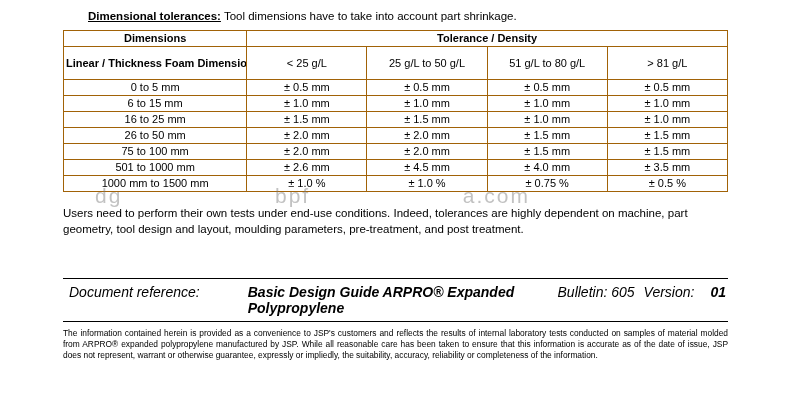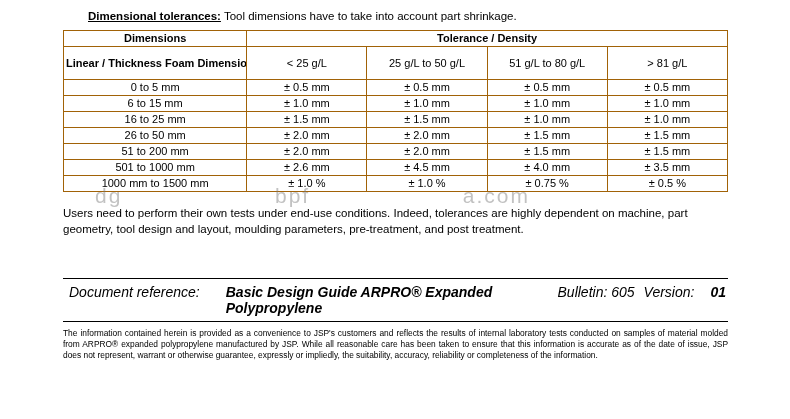--- a/index.html
+++ b/index.html
@@ -60,21 +60,21 @@
     border-top: 1px solid #000;
     border-bottom: 1px solid #000;
     box-sizing: border-box;
     padding: 5px 2px 5px 6px;
     display: flex;
     align-items: baseline;
     font-size: 14px;
     font-style: italic;
   }
   .ref-label { flex: 0 0 auto; }
-  .ref-title { font-weight: bold; margin-left: 26px; flex: 1 1 auto; }
+  .ref-title { font-weight: bold; margin-left: 48px; flex: 1 1 auto; }
   .ref-bulletin { flex: 0 0 auto; margin-right: 9px; }
   .ref-version-label { flex: 0 0 auto; margin-right: 16px; }
   .ref-version-value { font-weight: bold; font-style: italic; flex: 0 0 auto; }
   .disclaimer {
     margin-top: 6px;
     width: 665px;
     font-size: 8.4px;
     line-height: 1.3;
     text-align: justify;
   }
@@ -143,21 +143,21 @@
           <td>± 1.0 mm</td>
         </tr>
         <tr>
           <td>26 to 50 mm</td>
           <td>± 2.0 mm</td>
           <td>± 2.0 mm</td>
           <td>± 1.5 mm</td>
           <td>± 1.5 mm</td>
         </tr>
         <tr>
-          <td>51 to 200 mm</td>
+          <td>75 to 100 mm</td>
           <td>± 2.0 mm</td>
           <td>± 2.0 mm</td>
           <td>± 1.5 mm</td>
           <td>± 1.5 mm</td>
         </tr>
         <tr>
           <td>501 to 1000 mm</td>
           <td>± 2.6 mm</td>
           <td>± 4.5 mm</td>
           <td>± 4.0 mm</td>

